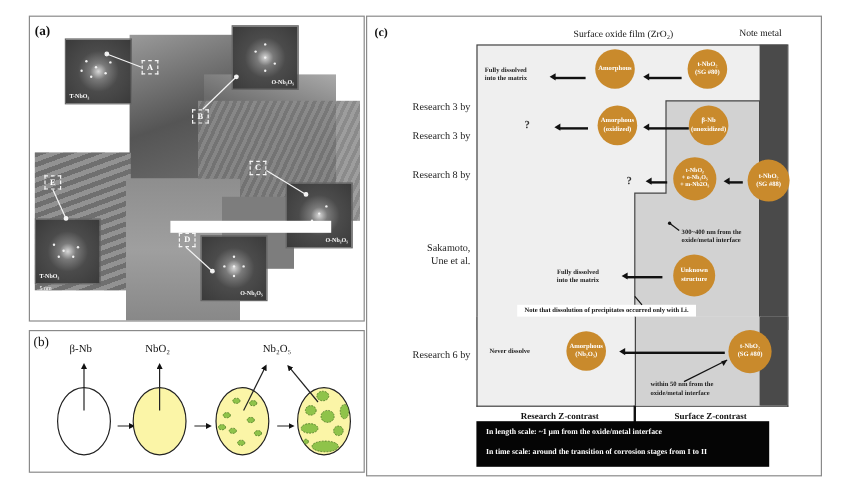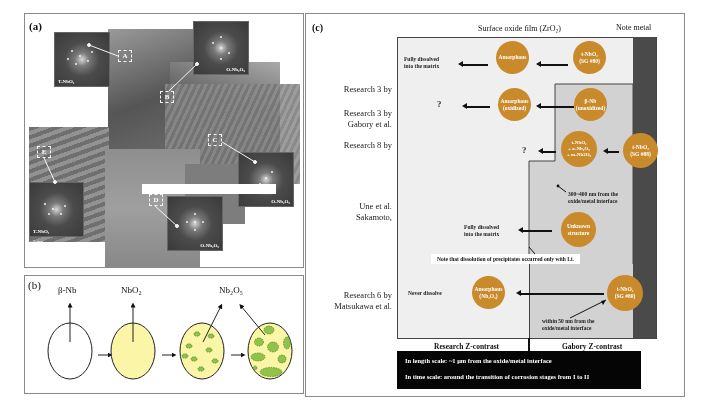--- a/index.html
+++ b/index.html
@@ -168,32 +168,30 @@
 <div class="panel" id="panel-c">
   <span class="plabel" style="left:6px; top:8px; font-size:10px;">(c)</span>
   <span class="hdr" style="left:172px; top:10px;">Surface oxide film (ZrO₂)</span>
   <span class="hdr" style="left:310px; top:9px;">Note metal</span>
 
   <div class="rlabel" style="left:-34px; top:70px;">
     <div>Research 3 by</div>
     </div>
   <div class="rlabel" style="left:-34px; top:94px;">
     <div>Research 3 by</div>
-      <div>Gabory et al.</div>
     </div>
   <div class="rlabel" style="left:-34px; top:126px;">
     <div>Research 8 by</div>
     </div>
   <div class="rlabel" style="left:-34px; top:187px;">
+      <div>Sakamoto,</div>
       <div>Une et al.</div>
-      <div>Sakamoto,</div>
     </div>
   <div class="rlabel" style="left:-34px; top:276px;">
     <div>Research 6 by</div>
-      <div>Matsukawa et al.</div>
     </div>
 
   <div style="position:absolute; left:91px; top:23px; width:260px; height:238px; background:#efefef; border:1px solid #444; box-sizing:border-box;"></div>
 
   <svg style="position:absolute; left:91px; top:23px;" width="260" height="238">
     <polygon points="158,47 236,47 236,237 132,237 132,124 158,124" fill="#d2d2d2" stroke="#444" stroke-width="1"></polygon>
     <rect x="236" y="0" width="23" height="238" fill="#4a4a4a"></rect>
   </svg>
 
   <div class="note" style="left:98px; top:42px;">
@@ -265,20 +263,20 @@
   <svg style="position:absolute; left:262px; top:284px;" width="42" height="22">
     <line x1="2" y1="20" x2="38" y2="2" stroke="#111" stroke-width="1"></line>
       <path d="M38,2 L33,3 L35,7 z" fill="#111"></path>
   </svg>
   <div class="note" style="left:236px; top:304px;">
     <div>within 50 nm from the</div>
       <div>oxide/metal interface</div>
     </div>
 
   <span class="foot" style="left:128px; top:328px;">Research Z-contrast</span>
-  <span class="foot" style="left:256px; top:328px;">Gabory Z-contrast</span>
+  <span class="foot" style="left:256px; top:328px;">Surface Z-contrast</span>
   <div style="position:absolute; left:222px; top:324px; width:1.5px; height:14px; background:#111;"></div>
 
   <div id="black-box" style="left:91px; top:337px; width:244px; height:38px;">
     <div>In length scale:  ~1 μm from the oxide/metal interface</div>
     <div>In time scale:  around the transition of corrosion stages from I to II</div>
   </div>
 </div>
 
 </body></html>

